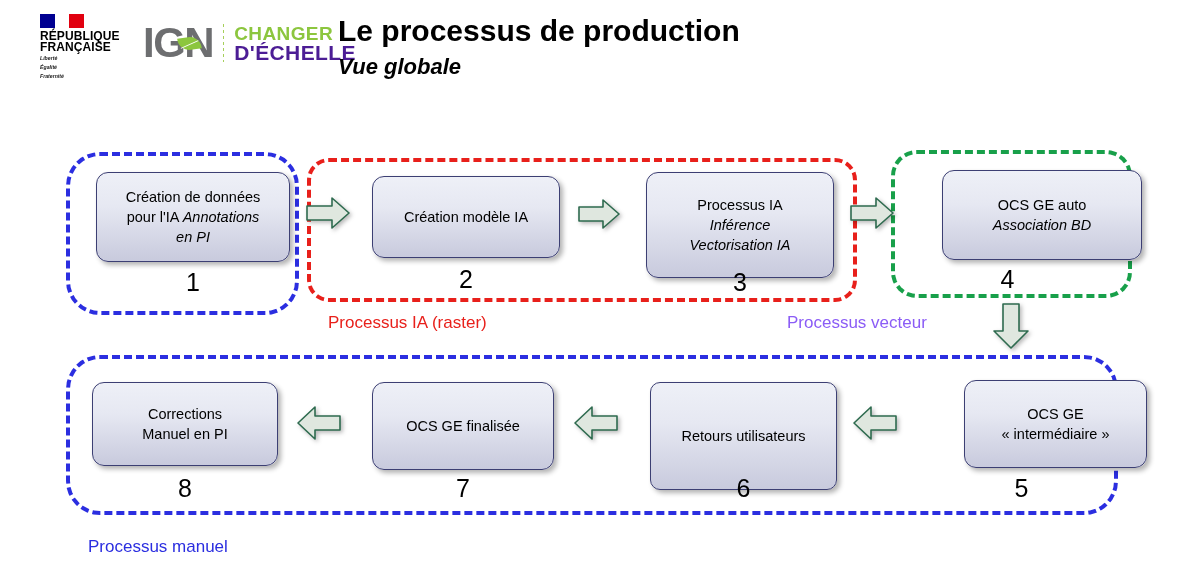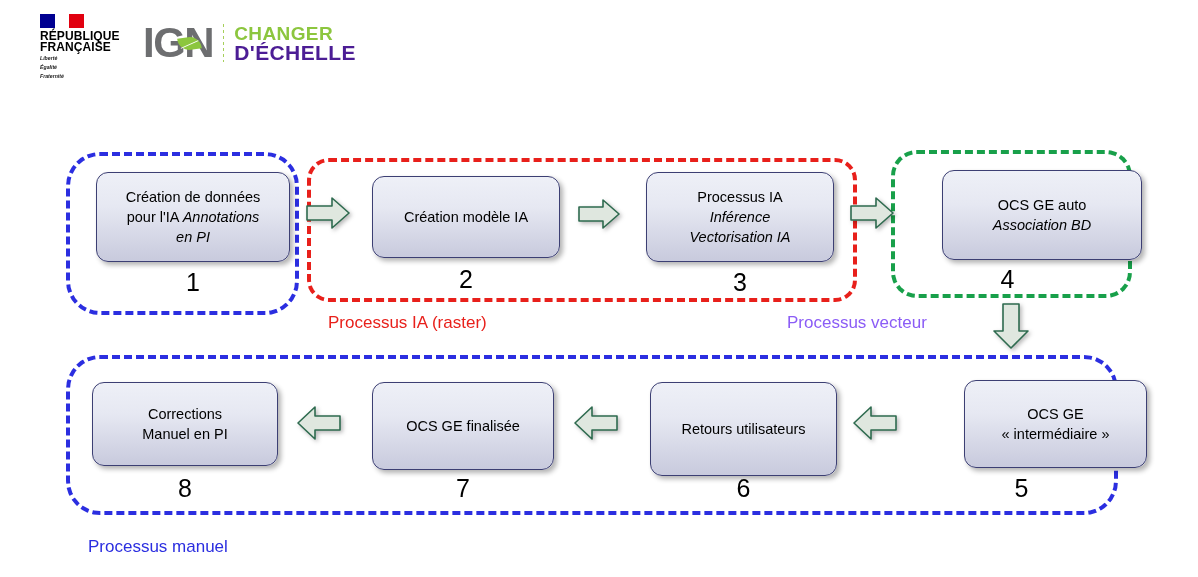--- a/index.html
+++ b/index.html
@@ -69,25 +69,25 @@
     color: #000;
     font-size: 14.5px;
     line-height: 20px;
     padding: 4px 8px;
   }
   .pbox i { font-style: italic; }
   .pbox .ln { display: block; }
 
   .box1 { left: 96px;  top: 172px; width: 194px; height: 90px; }
   .box2 { left: 372px; top: 176px; width: 188px; height: 82px; }
-  .box3 { left: 646px; top: 172px; width: 188px; height: 90px; }
+  .box3 { left: 646px; top: 172px; width: 188px; height: 106px; }
   .box4 { left: 942px; top: 170px; width: 200px; height: 90px; }
 
   .box5 { left: 964px; top: 380px; width: 183px; height: 88px; }
-  .box6 { left: 650px; top: 382px; width: 187px; height: 94px; }
+  .box6 { left: 650px; top: 382px; width: 187px; height: 108px; border-radius: 10px; }
   .box7 { left: 372px; top: 382px; width: 182px; height: 88px; }
   .box8 { left: 92px;  top: 382px; width: 186px; height: 84px; }
 
   
   .num { position: absolute; font-size: 25px; color: #000; line-height: 28px; text-align: center; }
   .n1 { left: 96px;  top: 268px; width: 194px; }
   .n2 { left: 372px; top: 265px; width: 188px; }
   .n3 { left: 646px; top: 268px; width: 188px; }
   .n4 { left: 906px; top: 265px; width: 203px; }
   .n5 { left: 930px; top: 474px; width: 183px; }
@@ -131,20 +131,24 @@
         <span>IGN</span>
         <span class="ign-leaf"></span>
       </div>
       <div class="ign-divider"></div>
       <div class="ign-words">
         <div class="ign-changer">CHANGER</div>
         <div class="ign-echelle">D'ÉCHELLE</div>
       </div>
     </div>
 
+    <div class="titles">
+      <div class="main-title">Le processus de production</div>
+      <div class="sub-title">Vue globale</div>
+    </div>
   </div>
 
   <div class="group group-blue1"></div>
   <div class="group group-red"></div>
   <div class="group group-green"></div>
   <div class="group group-blue2"></div>
 
   <div class="group-label label-raster">Processus IA (raster)</div>
   <div class="group-label label-vecteur">Processus vecteur</div>
   <div class="group-label label-manuel">Processus manuel</div>

